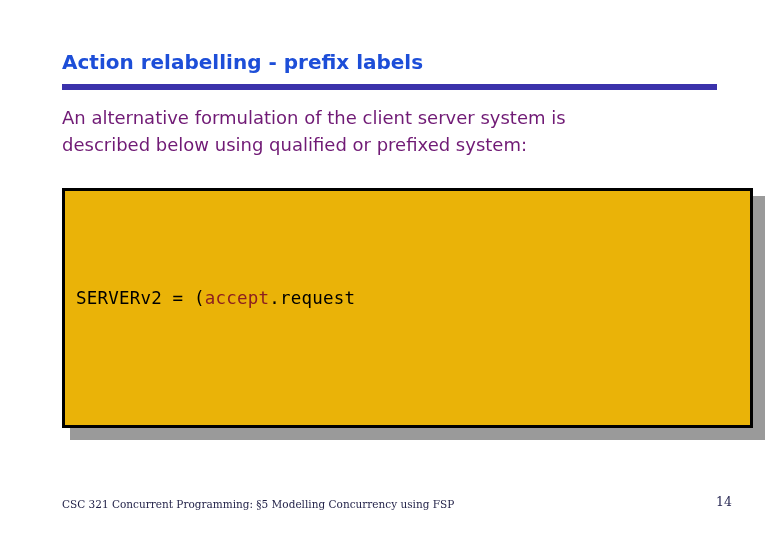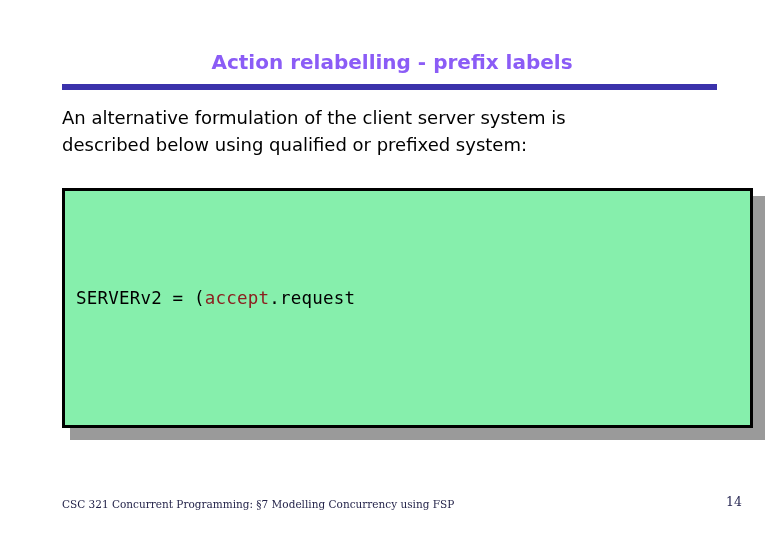--- a/index.html
+++ b/index.html
@@ -24,44 +24,43 @@
   
   .slide-title {
     position: absolute;
     left: 62px;
     top: 50px;
     width: 660px;
     font-family: "DejaVu Sans", sans-serif;
     font-weight: bold;
     font-size: 20px;
     letter-spacing: 0px;
-    color: #8b5cf6;
+    color: #1d4ed8;
     white-space: nowrap;
-    text-align: center;
   }
 
   .title-rule {
     position: absolute;
     left: 62px;
     top: 84px;
     width: 655px;
     height: 6px;
     background: #3b32ab;
   }
 
   
   .body-text {
     position: absolute;
     left: 62px;
     top: 104px;
     width: 670px;
     font-family: "DejaVu Sans", sans-serif;
     font-size: 18px;
     line-height: 27px;
-    color: #000000;
+    color: #701a75;
   }
   .body-text .line {
     display: block;
     white-space: nowrap;
   }
 
   
   .code-shadow {
     position: absolute;
     left: 70px;
@@ -70,21 +69,21 @@
     height: 244px;
     background: #9a9a9a;
   }
 
   .code-box {
     position: absolute;
     left: 62px;
     top: 188px;
     width: 691px;
     height: 240px;
-    background: #86efac;
+    background: #eab308;
     border: 3px solid #000000;
     box-sizing: border-box;
     overflow: hidden;
   }
 
   .code-lines {
     position: absolute;
     left: 11px;
     top: 9px;
     right: 4px;
@@ -113,21 +112,21 @@
     font-size: 10.5px;
     color: #1f1f46;
     white-space: nowrap;
   }
 
   .page-number {
     position: absolute;
     left: 706px;
     top: 494px;
     width: 36px;
-    text-align: right;
+    text-align: center;
     font-family: "DejaVu Serif", serif;
     font-size: 12.5px;
     color: #2a2a55;
   }
 </style>
 </head>
 <body>
 
 <div class="slide">
 
@@ -155,17 +154,17 @@
       
       
 
       
 
       
 
     </div>
   </div>
 
-  <div class="footer-note">CSC 321 Concurrent Programming: §7 Modelling Concurrency using FSP</div>
+  <div class="footer-note">CSC 321 Concurrent Programming: §5 Modelling Concurrency using FSP</div>
 
   <div class="page-number">14</div>
 
 </div>
 
 </body></html>

